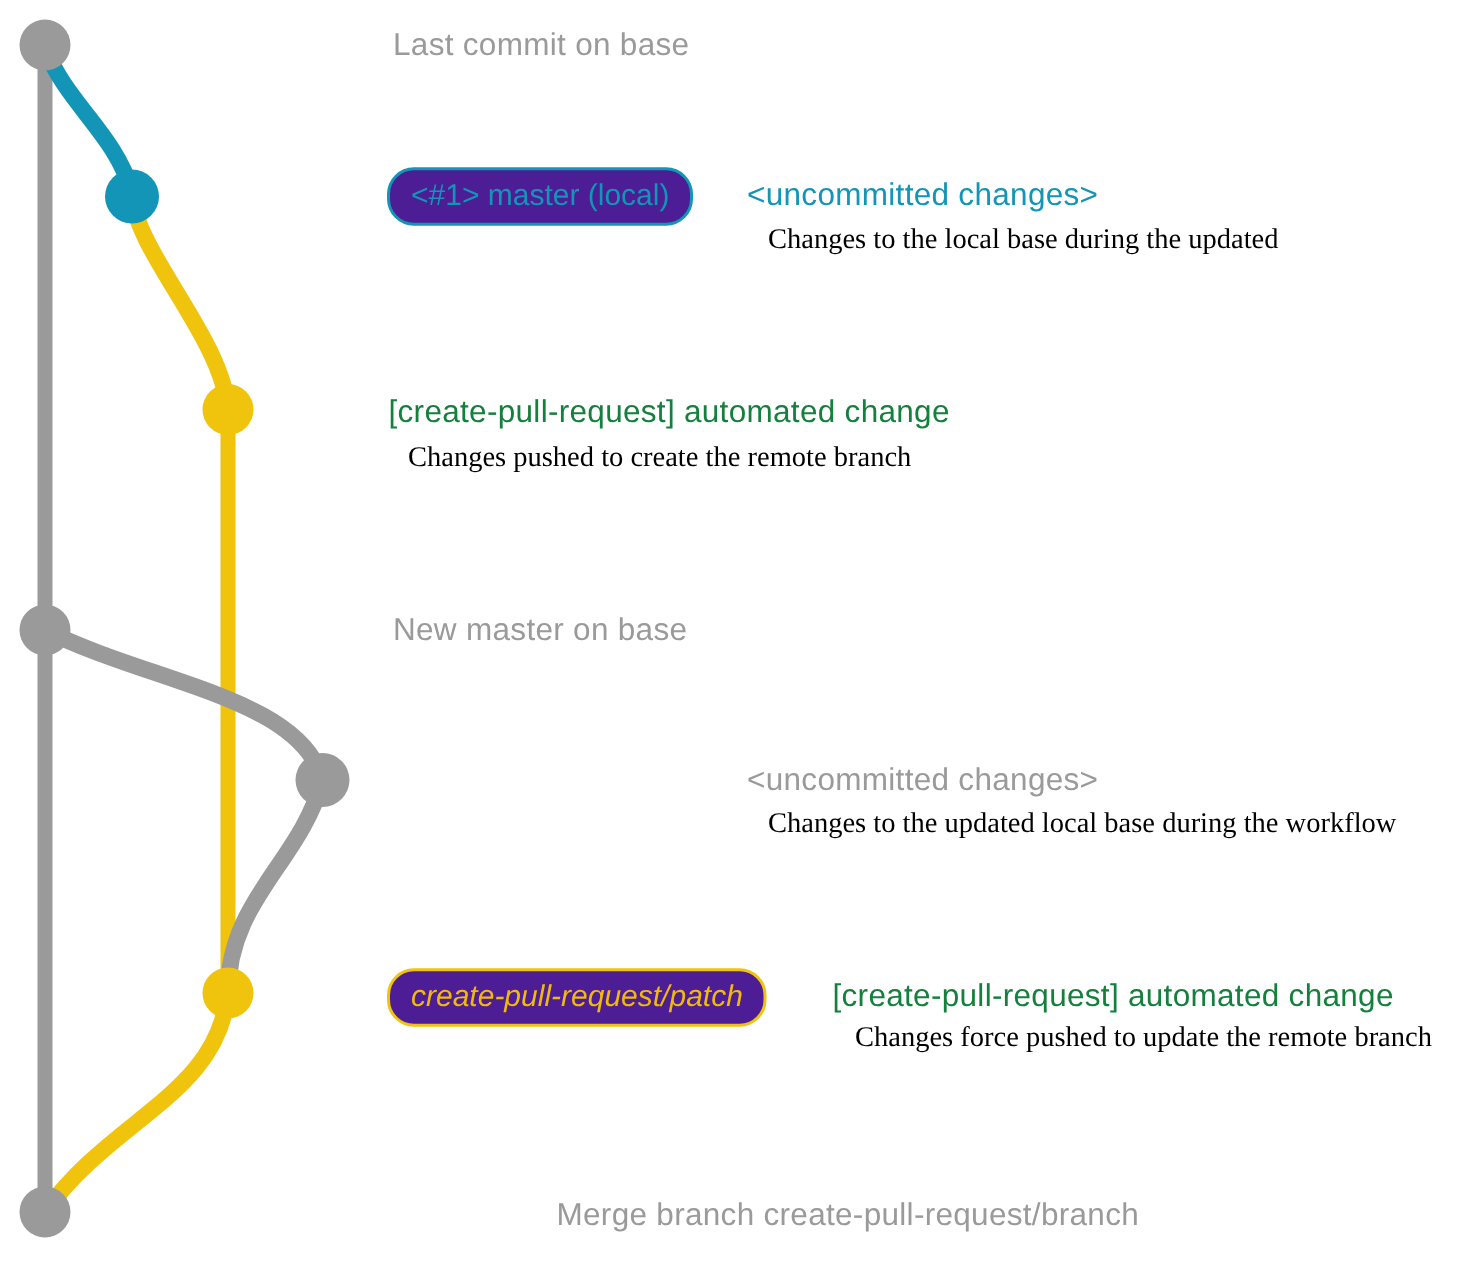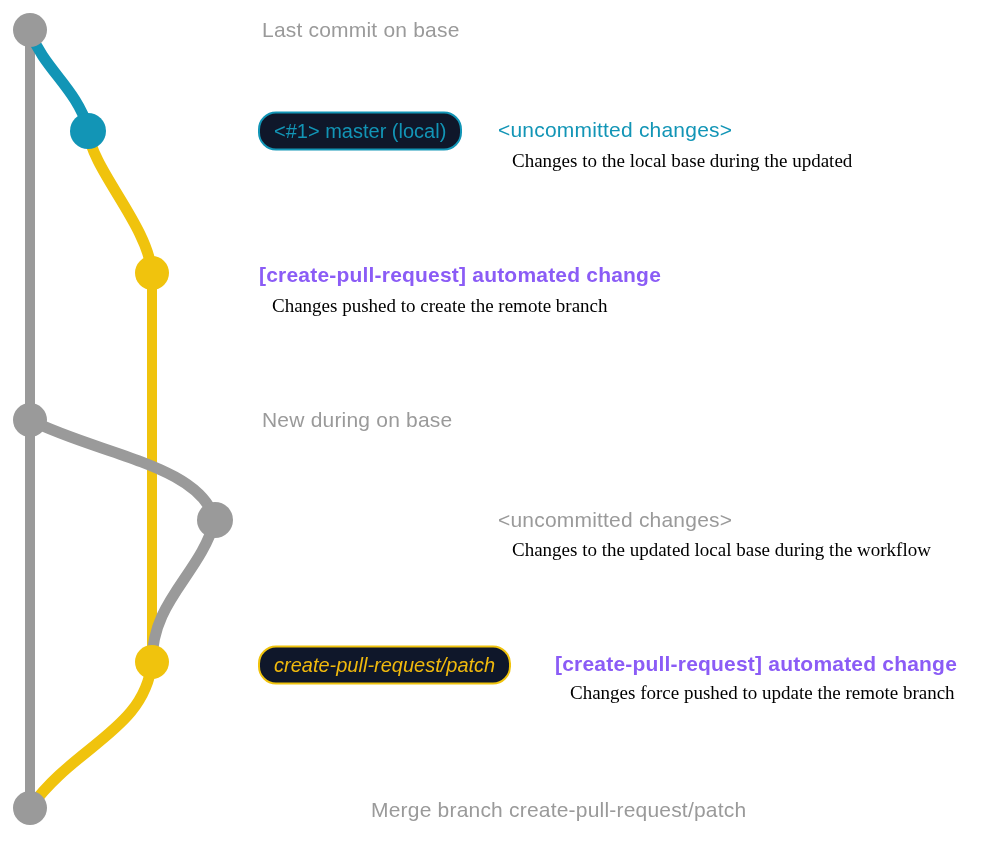--- a/index.html
+++ b/index.html
@@ -25,28 +25,28 @@
     white-space: nowrap;
     transform: translateY(-50%);
     line-height: 1.2;
   }
   .lbl {
     font-size: 21px;
     letter-spacing: 0.2px;
   }
   .lbl-gray   { color: #9a9a9a; }
   .lbl-teal   { color: #1295b6; }
-  .lbl-yellow { color: #8b5cf6; font-weight: bold; }
+  .lbl-yellow { color: #15803d; }
   .badge {
     display: inline-block;
     font-size: 20px;
     padding: 5px 14px 6px 14px;
     border: 2px solid;
     border-radius: 18px;
-    background: #0f172a;
+    background: #4c1d95;
   }
   .badge-teal   { color: #1295b6; border-color: #1295b6; }
   .badge-gray   { color: #9a9a9a; border-color: #9a9a9a; }
   .badge-yellow { color: #f0b90d; border-color: #f0c30d; }
   .desc {
     font-family: "Liberation Serif", serif;
     font-size: 19px;
     color: #000000;
   }
 </style>
@@ -84,26 +84,26 @@
 
   <div class="note" style="left:258px; top:131px;">
     <span class="badge badge-teal">&lt;#1&gt; master (local)</span>
   </div>
   <div class="note lbl lbl-teal" style="left:498px; top:130px;">&lt;uncommitted changes&gt;</div>
   <div class="note desc" style="left:512px; top:161px;">Changes to the local base during the updated</div>
 
   <div class="note lbl lbl-yellow" style="left:259px; top:275px;">[create-pull-request] automated change</div>
   <div class="note desc" style="left:272px; top:306px;">Changes pushed to create the remote branch</div>
 
-  <div class="note lbl lbl-gray" style="left:262px; top:420px;">New during on base</div>
+  <div class="note lbl lbl-gray" style="left:262px; top:420px;">New master on base</div>
 
   <div class="note lbl lbl-gray" style="left:498px; top:520px;">&lt;uncommitted changes&gt;</div>
   <div class="note desc" style="left:512px; top:550px;">Changes to the updated local base during the workflow</div>
 
   <div class="note" style="left:258px; top:665px;font-style:italic;">
     <span class="badge badge-yellow">create-pull-request/patch</span>
   </div>
   <div class="note lbl lbl-yellow" style="left:555px; top:664px;">[create-pull-request] automated change</div>
   <div class="note desc" style="left:570px; top:693px;">Changes force pushed to update the remote branch</div>
 
-  <div class="note lbl lbl-gray" style="left:371px; top:810px;">Merge branch create-pull-request/patch</div>
+  <div class="note lbl lbl-gray" style="left:371px; top:810px;">Merge branch create-pull-request/branch</div>
 
 </div>
 
 </body></html>

